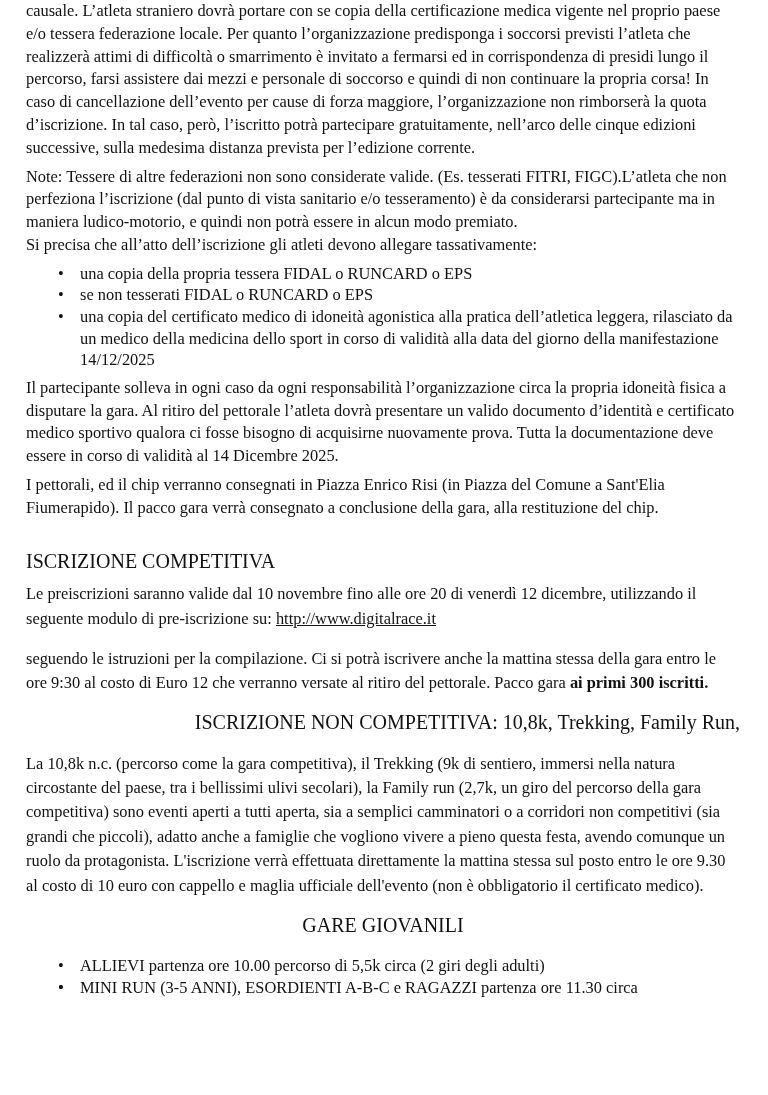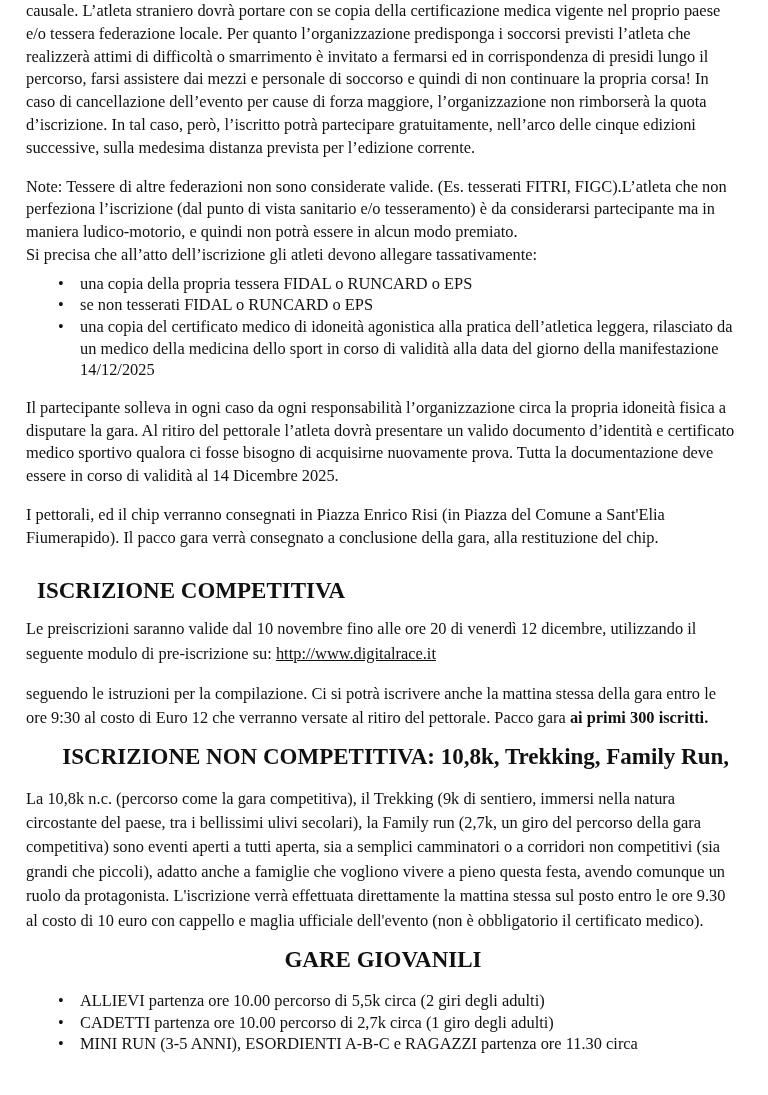--- a/index.html
+++ b/index.html
@@ -18,41 +18,41 @@
     }
     .page {
       position: relative;
       padding: 0 28px 0 26px;
     }
     p {
       margin: 0;
     }
     .p-first { padding-top: 0; }
     .gap-s { margin-top: 6px; }
-    .gap-m { margin-top: 16px; }
+    .gap-m { margin-top: 6px; }
     .gap-l { margin-top: 16px; }
     ul {
       margin: 6px 0 0 0;
       padding: 0 0 0 54px;
       list-style: none;
     }
     li {
       position: relative;
       line-height: 21.6px;
     }
     li .bullet {
       position: absolute;
       left: -22px;
       top: 0;
     }
     h2 {
       font-family: "Liberation Serif", "DejaVu Serif", serif;
-      font-size: 23px;
-      font-weight: bold;
-      margin: 11px;
+      font-size: 20px;
+      font-weight: normal;
+      margin: 0;
       line-height: 28px;
     }
     .h-comp { margin-top: 27px; }
     .h-noncomp { margin-top: 13px; text-align: right; }
     .h-giov { margin-top: 13px; text-align: center; }
     a.link {
       color: #111111;
       text-decoration: underline;
     }
     b { font-weight: bold; }
@@ -98,21 +98,20 @@
 
   <h2 class="h-giov">GARE GIOVANILI</h2>
 
   <ul style="margin-top:16px;">
     <li>
       <span class="bullet">•</span>
       <span>ALLIEVI partenza ore 10.00 percorso di 5,5k circa (2 giri degli adulti)</span>
     </li>
     <li>
       <span class="bullet">•</span>
-      <span>CADETTI partenza ore 10.00 percorso di 2,7k circa (1 giro degli adulti)</span>
     </li>
     <li>
       <span class="bullet">•</span>
       <span>MINI RUN (3-5 ANNI), ESORDIENTI A-B-C e RAGAZZI partenza ore 11.30 circa</span>
     </li>
   </ul>
 
 </div>
 
 </body></html>

